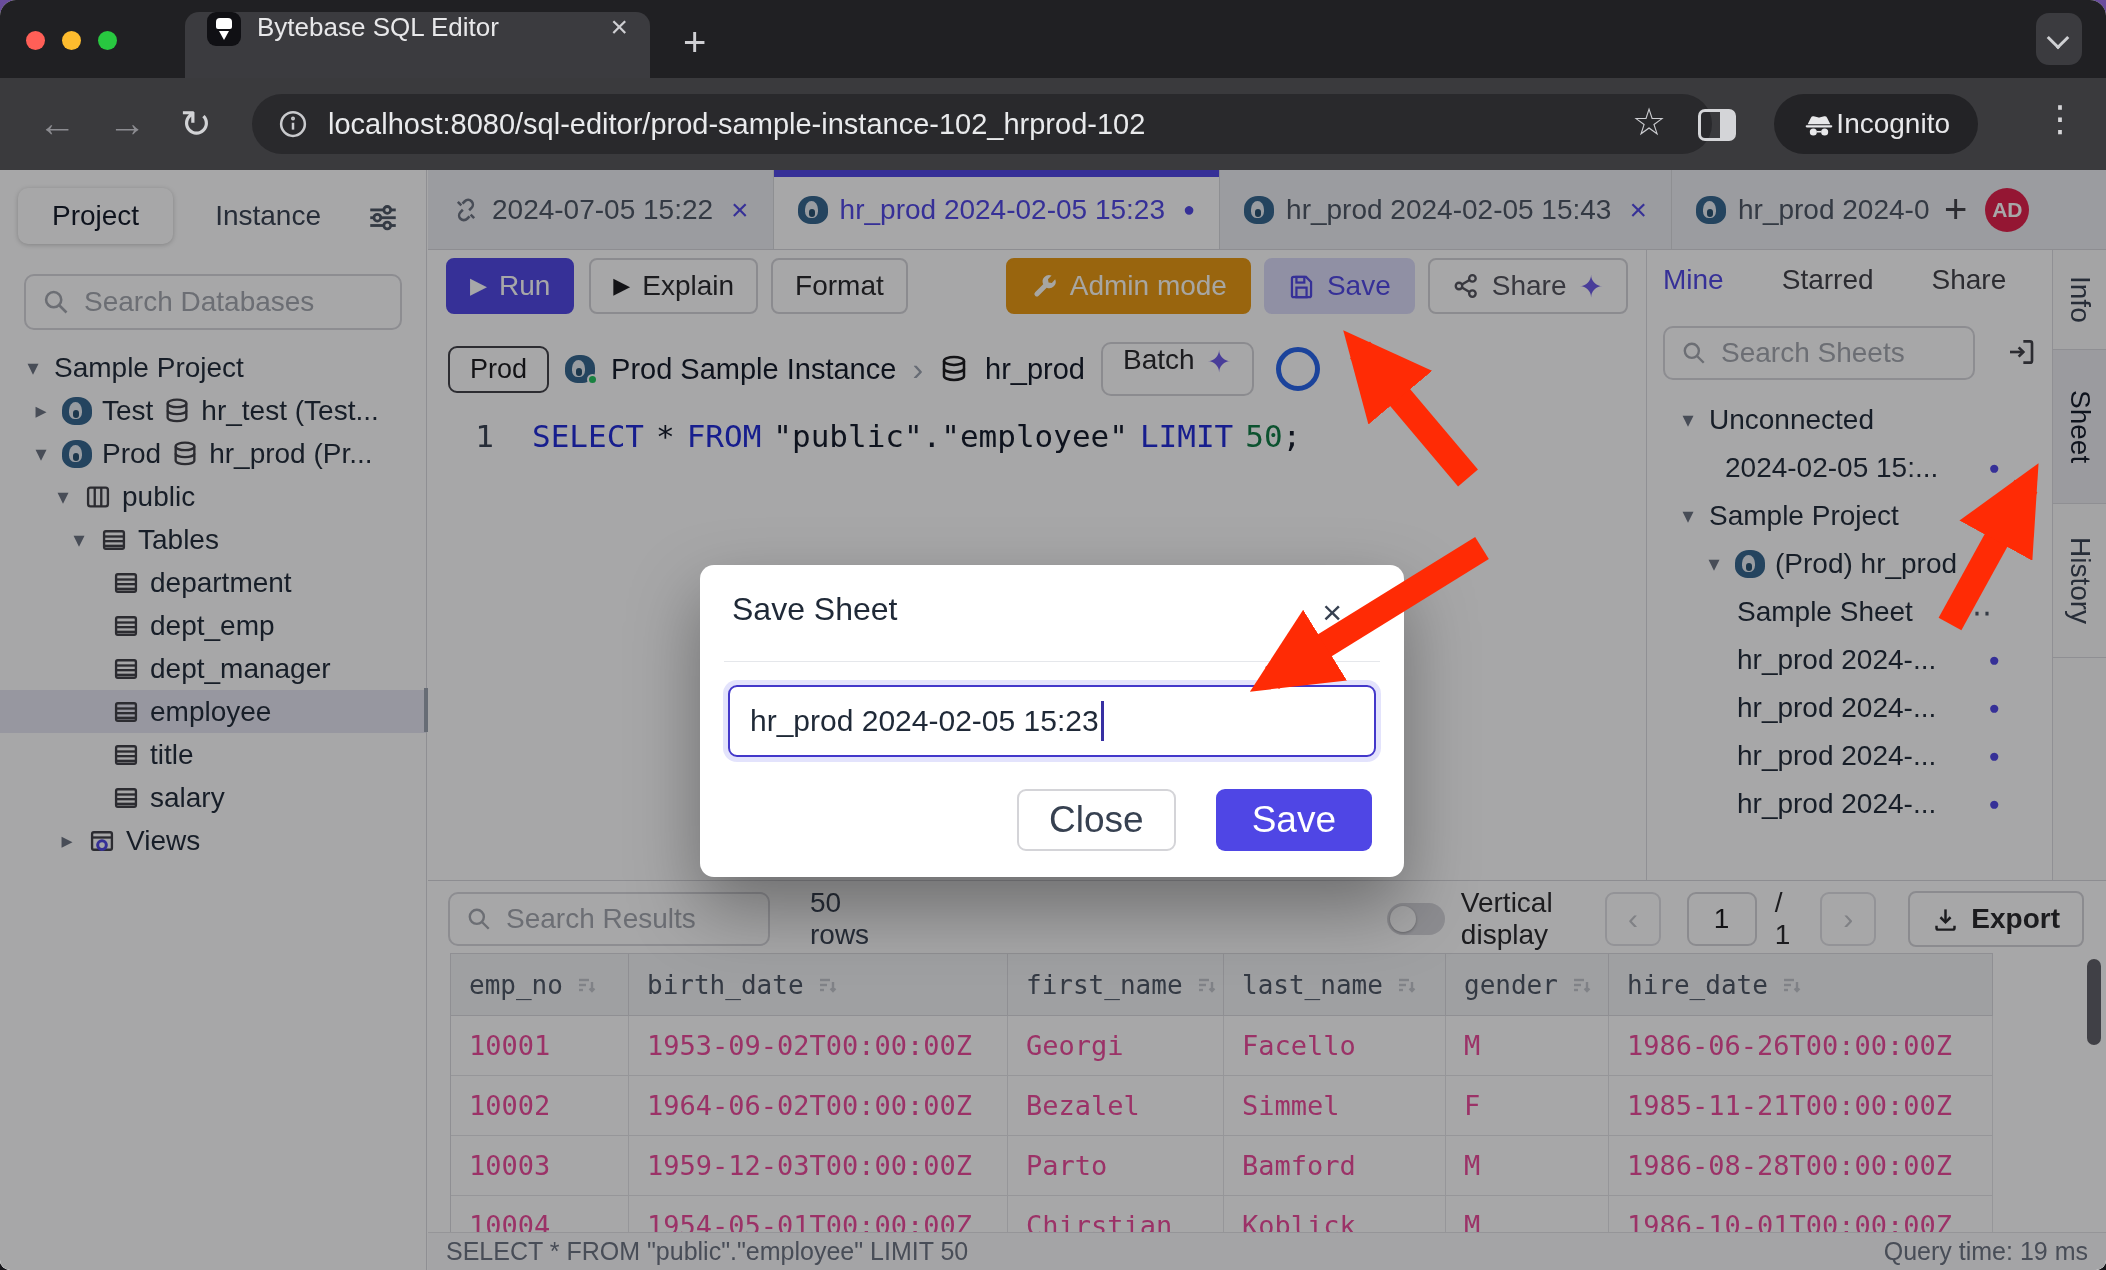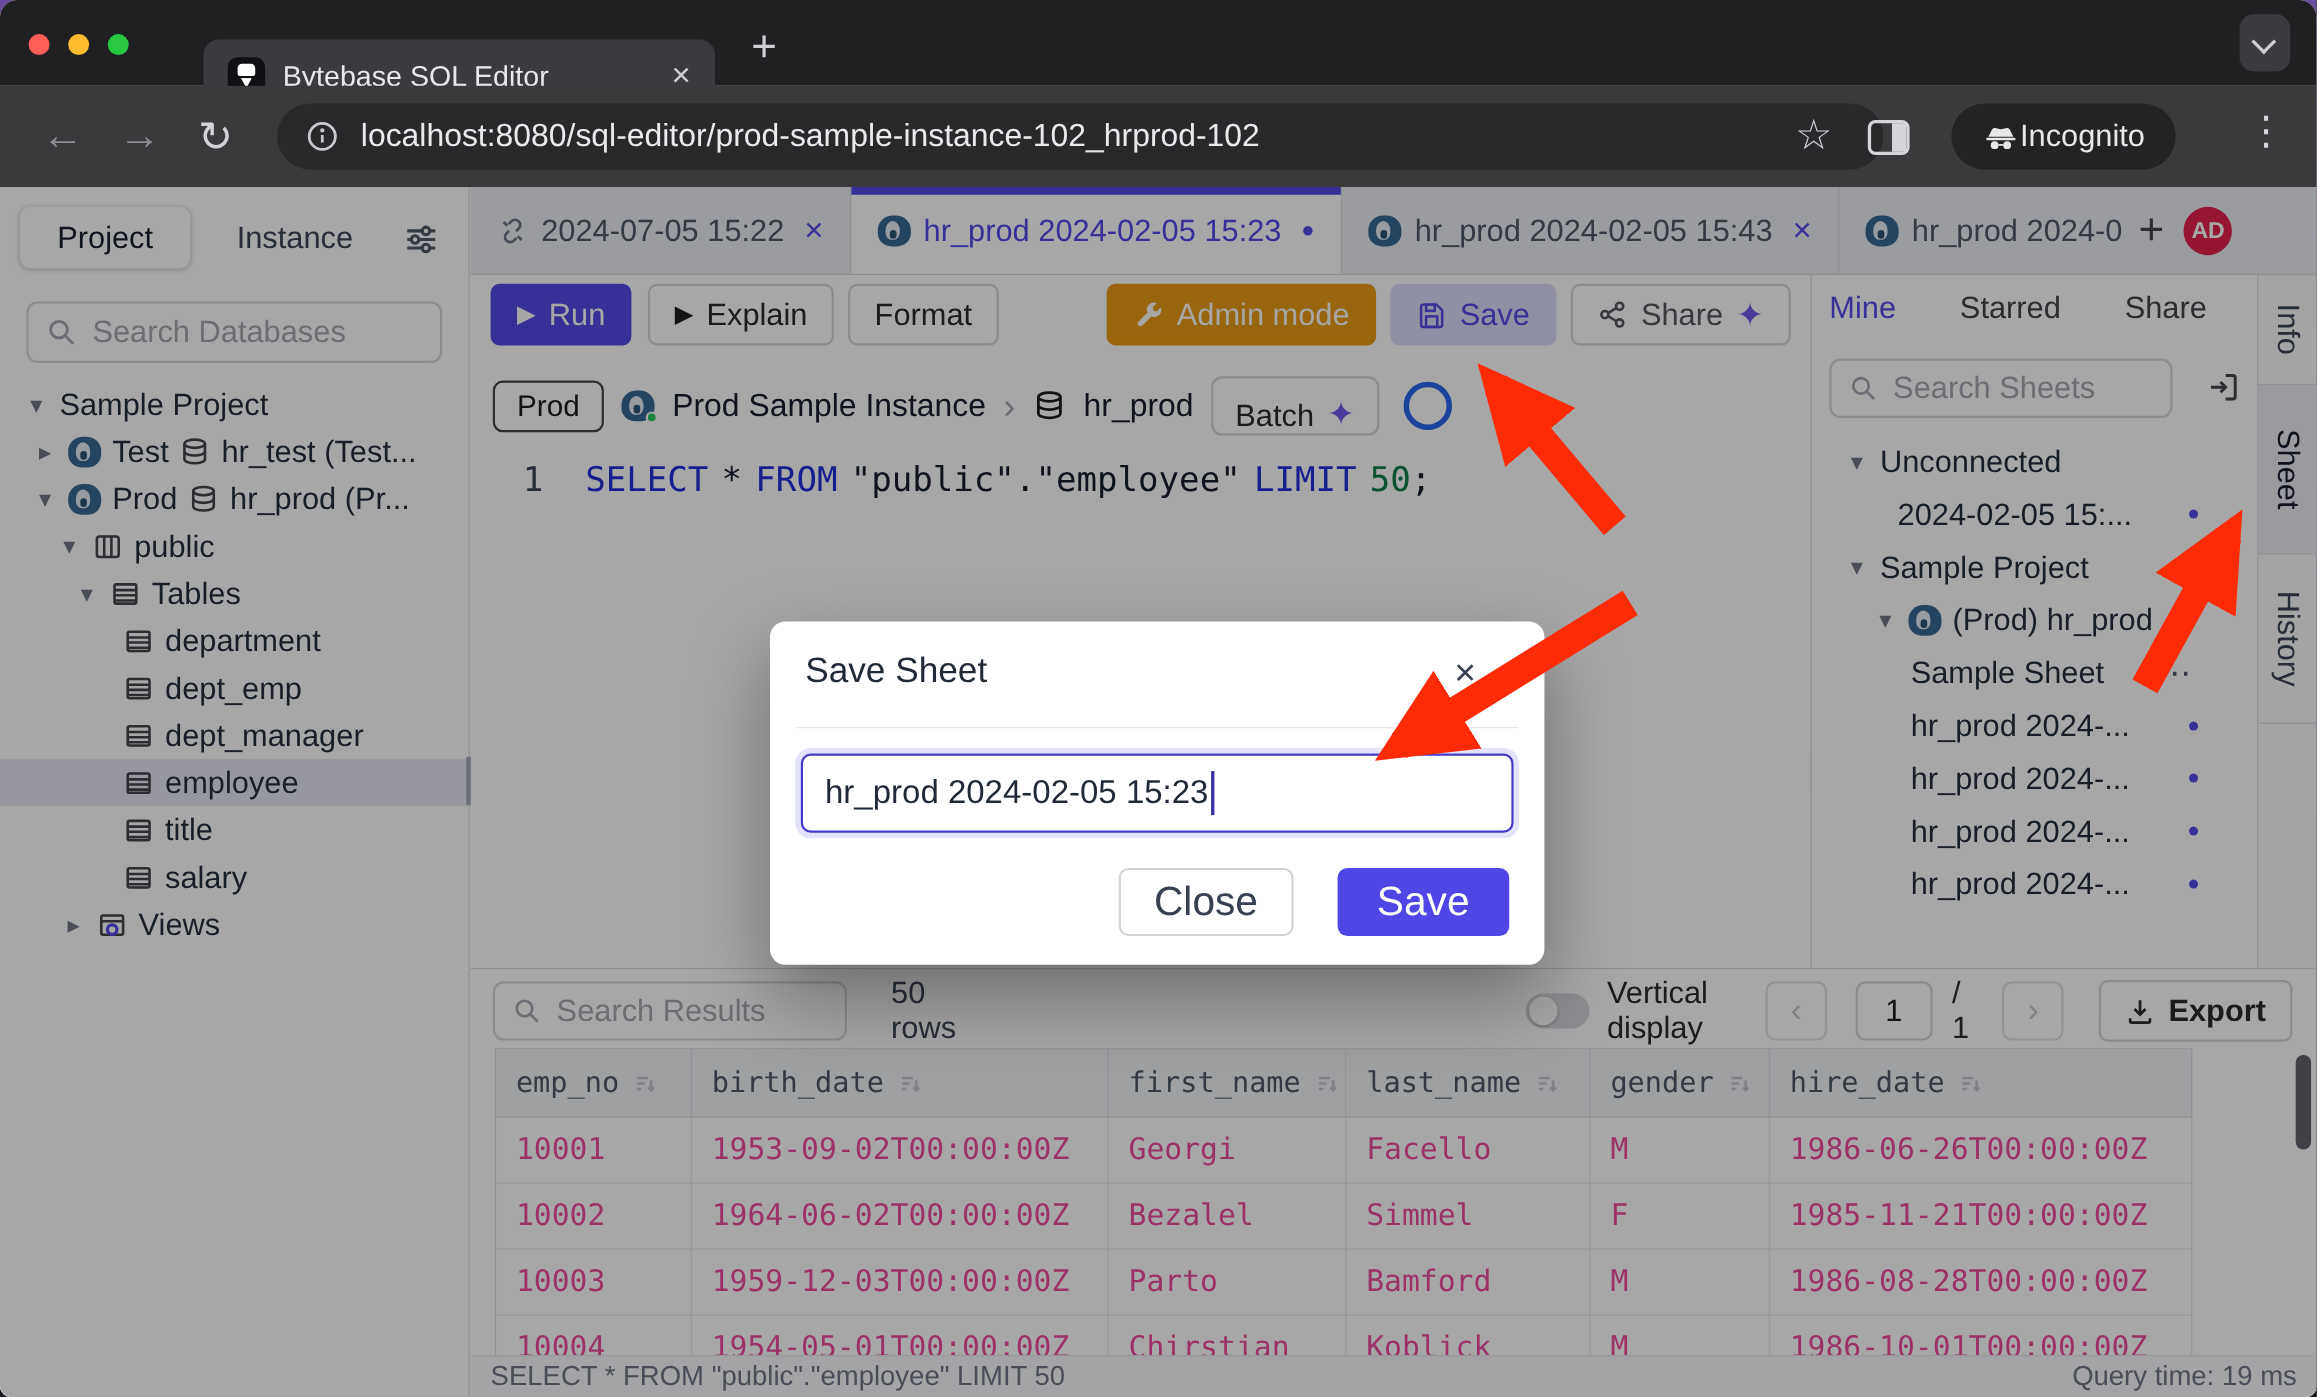--- a/index.html
+++ b/index.html
@@ -7,21 +7,21 @@
   .stage { position:relative; width:2106px; height:1270px;
            background:linear-gradient(180deg,#6a4d9e 0%, #3a2b55 18%, #17171b 60%); overflow:hidden; }
   .window { position:absolute; inset:0; border-radius:16px 16px 10px 10px; overflow:hidden; background:#fff; }
 
   
   .tabstrip { position:absolute; left:0; top:0; right:0; height:78px; background:#202023; }
   .lights { position:absolute; left:26px; top:31px; display:flex; gap:17px; }
   .light { width:19px; height:19px; border-radius:50%; }
   .light.r{ background:#ff5f57; } .light.y{ background:#febc2e; } .light.g{ background:#28c840; }
   .btab { position:absolute; left:185px; top:12px; width:465px; height:66px; background:#3b3b3f;
-          border-radius:14px 14px 0 0; display:flex; align-items:center; padding:0 22px; gap:16px;margin-top:24px; }
+          border-radius:14px 14px 0 0; display:flex; padding:0 22px; gap:16px; }
   .btab-title { color:#e8e8ea; font-size:26px; flex:1; white-space:nowrap; }
   .btab-close { color:#cfcfd3; font-size:30px; line-height:1; }
   .newtab { position:absolute; left:683px; top:22px; color:#cfcfd3; font-size:40px; font-weight:300; line-height:1; }
   .win-dd { position:absolute; right:24px; top:13px; width:46px; height:52px; background:#3b3b3f; border-radius:13px; }
   .win-dd i { position:absolute; left:14px; top:17px; width:16px; height:16px; border-right:3px solid #cfd0d3;
               border-bottom:3px solid #cfd0d3; transform:rotate(45deg); }
   .favicon { width:34px; height:34px; background:#101014; border-radius:9px; position:relative; flex:none; }
   .favicon::before { content:""; position:absolute; left:9px; top:6px; width:16px; height:11px; background:#fff; border-radius:4px 4px 2px 2px; }
   .favicon::after { content:""; position:absolute; left:12px; top:19px; width:10px; height:9px; background:#fff;
                     clip-path:polygon(0 0,100% 0,50% 100%); }
@@ -84,21 +84,21 @@
   .btn .play { font-size:22px; }
   .btn.run { background:#4f46e5; border-color:#4f46e5; color:#fff; margin-right:2px; }
   .btn.admin { background:#e9980f; border-color:#e9980f; color:#fffdf6; margin-left:85px; }
   .btn.savetb { background:#dcdcf9; border-color:#dcdcf9; color:#4f46e5; }
   .btn.share { color:#52525b; }
   .sparkle { color:#6d5ae8; font-size:30px; }
   .crumb { position:absolute; left:20px; top:88px; right:10px; height:62px; display:flex; align-items:center; gap:16px; }
   .chip { border:2.5px solid #3f3f46; border-radius:9px; padding:6px 20px; font-size:27px; color:#18181b; }
   .crumb-txt { font-size:29px; color:#111827; font-weight:500; }
   .crumb .sep { color:#9ca3af; font-size:32px; }
-  .batch { display:flex; align-items:flex-end; gap:12px; border:2px solid #d4d4d8; border-radius:10px;
+  .batch { display:flex; align-items:flex-start; gap:12px; border:2px solid #d4d4d8; border-radius:10px;
            height:54px; padding:0 20px; font-size:28px; color:#27272a; }
   .bluering { width:44px; height:44px; border:5px solid #2563eb; border-radius:50%; margin-left:6px; }
   .sqlrow { position:absolute; left:0; top:168px; display:flex; align-items:center; gap:0;
             font-family:"DejaVu Sans Mono", monospace; font-size:31px; }
   .lnum { width:92px; text-align:right; color:#374151; padding-right:26px; }
   .kw { color:#1f2ad6; } .pun { color:#111827; } .idq { color:#101828; } .num { color:#0e7a43; }
   .sqlrow span { margin-right:12px; }
 
   
   .sheets { position:absolute; left:1646px; top:80px; width:406px; height:630px; border-left:1px solid #dcdce0; background:#fff; }

